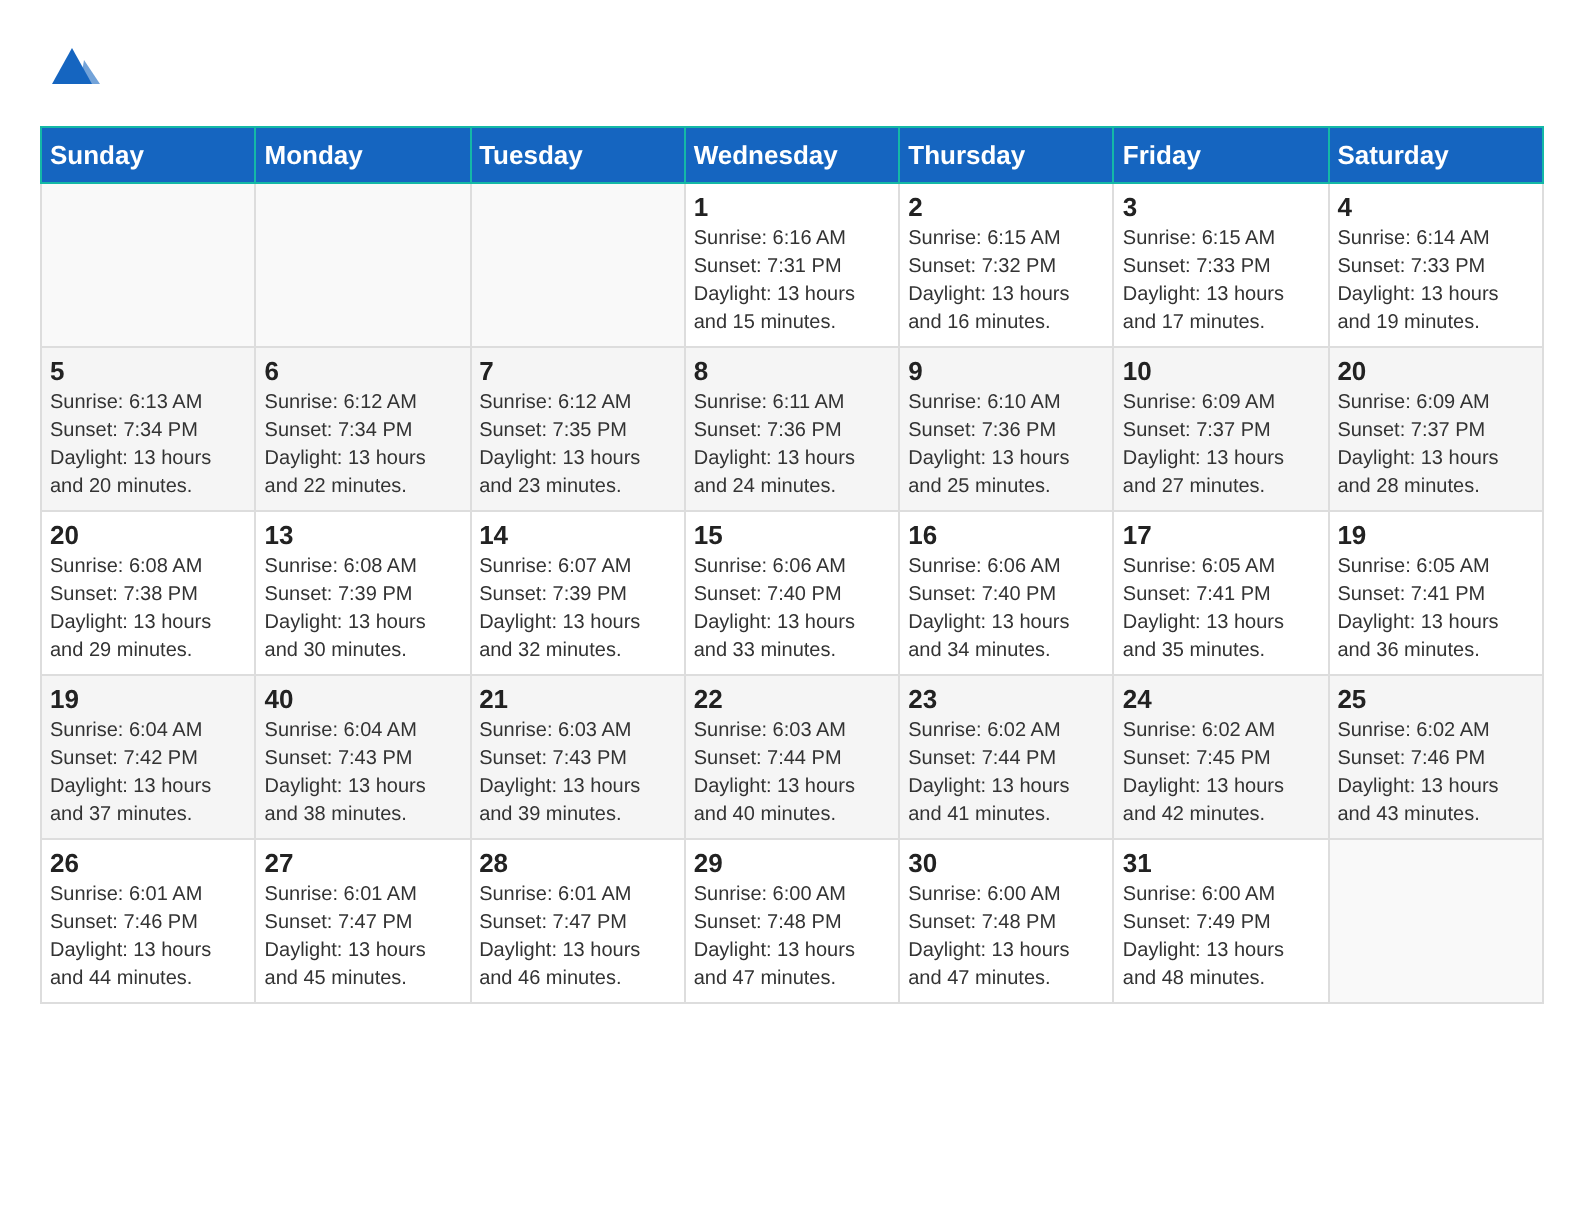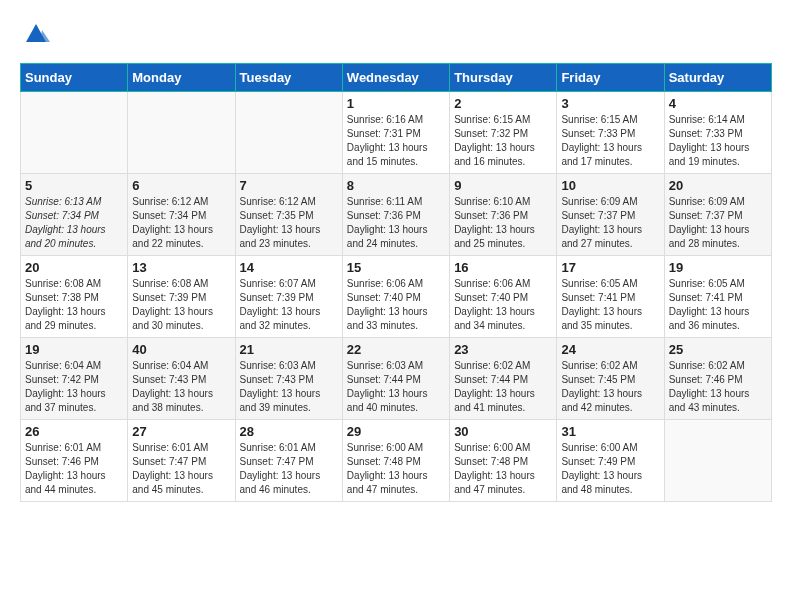--- a/index.html
+++ b/index.html
@@ -158,21 +158,21 @@
         <td>
           <span class="day-number">4</span>
           <div class="cell-info" style="white-space: pre-line;">Sunrise: 6:14 AM
 Sunset: 7:33 PM
 Daylight: 13 hours and 19 minutes.</div>
         </td>
       </tr>
       <tr>
         <td>
           <span class="day-number">5</span>
-          <div class="cell-info" style="white-space: pre-line; font-style: italic;">Sunrise: 6:13 AM
+          <div class="cell-info" style="white-space: pre-line;">Sunrise: 6:13 AM
 Sunset: 7:34 PM
 Daylight: 13 hours and 20 minutes.</div>
         </td>
         <td>
           <span class="day-number">6</span>
           <div class="cell-info" style="white-space: pre-line;">Sunrise: 6:12 AM
 Sunset: 7:34 PM
 Daylight: 13 hours and 22 minutes.</div>
         </td>
         <td>

